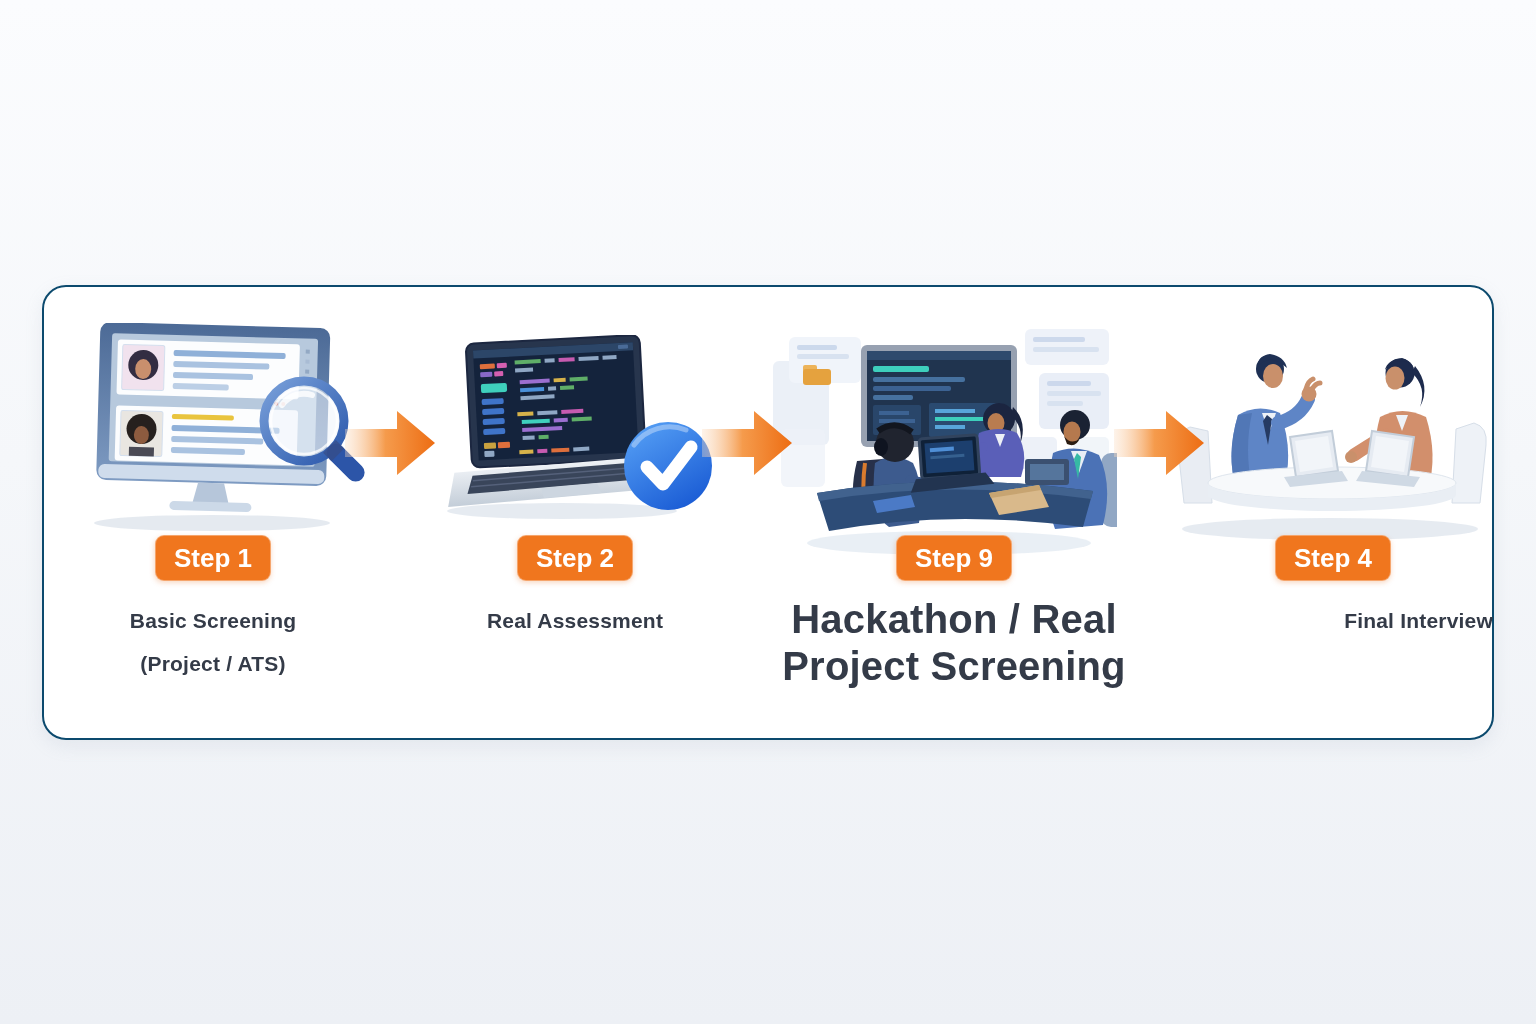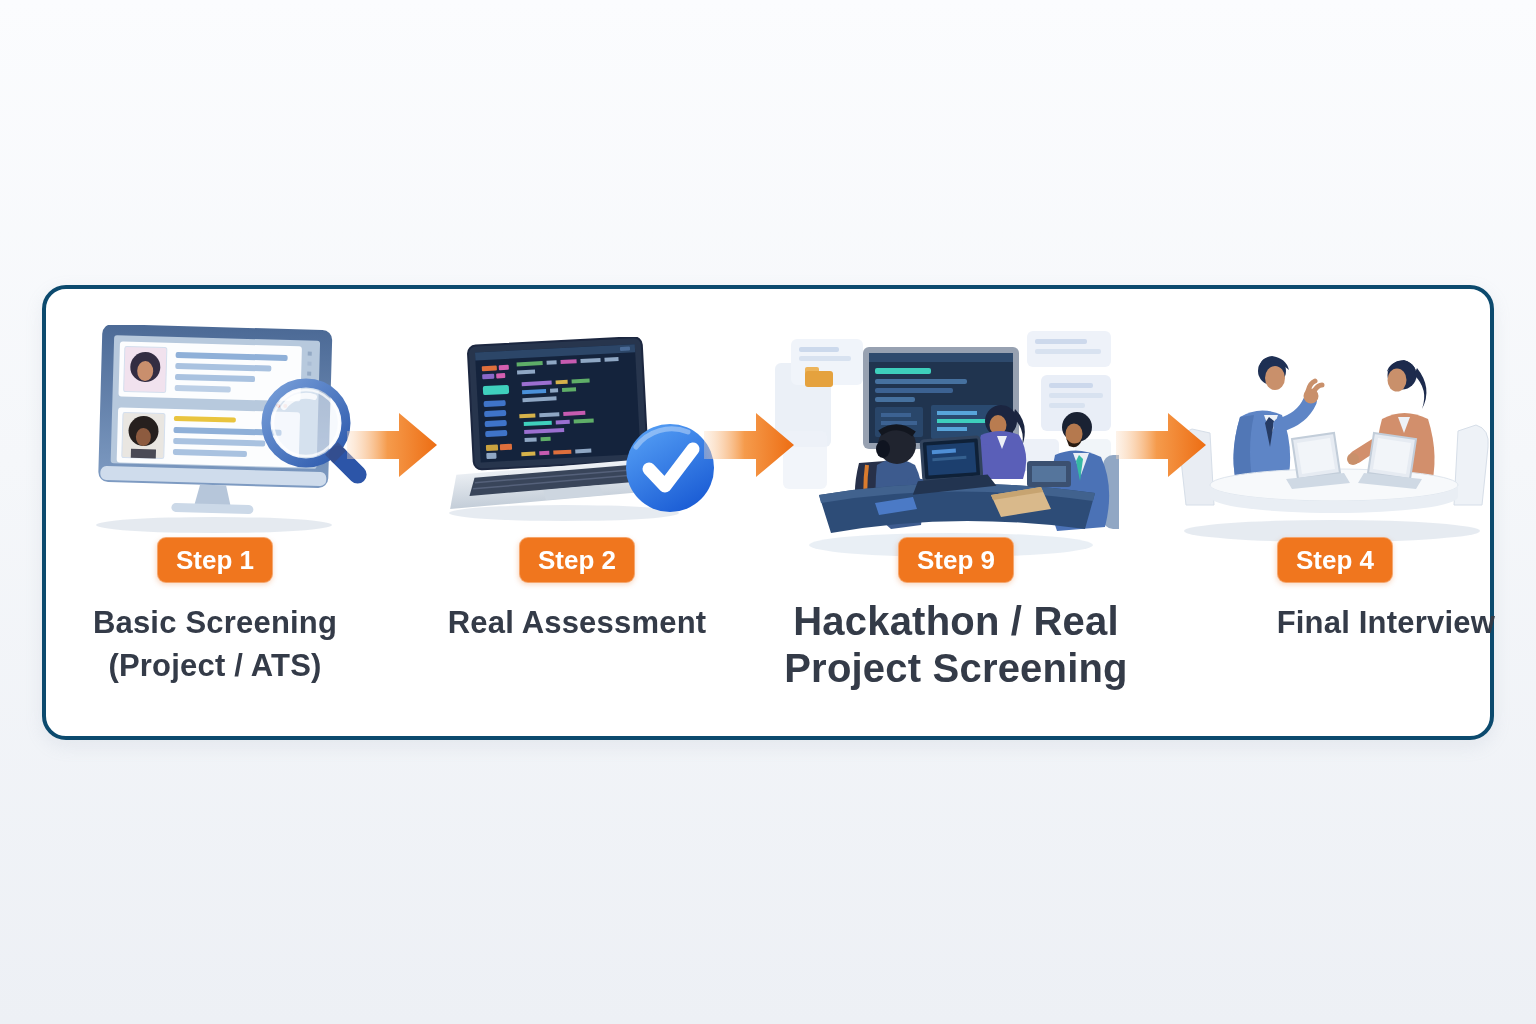--- a/index.html
+++ b/index.html
@@ -5,21 +5,21 @@
   * { margin:0; padding:0; box-sizing:border-box; }
   html,body { width:1536px; height:1024px; overflow:hidden; }
   body {
     font-family:"Liberation Sans","DejaVu Sans",sans-serif;
     background:linear-gradient(180deg,#fbfcfe 0%,#f5f7fa 45%,#edf0f5 100%);
     position:relative;
   }
   .process-card {
     position:absolute; left:42px; top:285px; width:1452px; height:455px;
     background:#ffffff; border-radius:24px;
-    border:4px solid #0c4a6e;
+    border:2px solid #0c4a6e;
     box-shadow:0 6px 18px rgba(140,155,180,.14);
   }
   .illustration { position:absolute; pointer-events:none; }
   .ill-1 { left:36px;  top:36px;  width:294px; height:210px; }
   .ill-2 { left:398px; top:48px;  width:276px; height:192px; }
   .ill-3 { left:729px; top:38px;  width:344px; height:234px; }
   .ill-4 { left:1128px;top:56px;  width:320px; height:202px; }
   .flow-arrow { position:absolute; top:116px; width:90px; height:80px; }
   .arrow-1 { left:301px; }
   .arrow-2 { left:658px; }
@@ -34,21 +34,21 @@
     display:inline-block;
     background:#F0761E; color:#ffffff;
     font-size:26px; font-weight:bold; line-height:1;
     padding:9px 18px; border-radius:9px;
     border:1px solid rgba(255,255,255,.35);
     box-shadow:0 2px 5px rgba(230,110,30,.25);
     white-space:nowrap;
   }
   .step-label {
     position:absolute; top:312px; left:0; width:100%;
-    color:#343B48; font-size:31px; font-weight:bold; line-height:43px;
+    color:#343B48; font-size:21px; font-weight:bold; line-height:43px;
     letter-spacing:.2px;
   }
   .col-3 .step-label { font-size:40px; line-height:47px; top:309px; }
   .label-line { display:block; }
   .label-line:empty { display:none; }
 </style>
 </head>
 <body>
 
 <div class="process-card">

